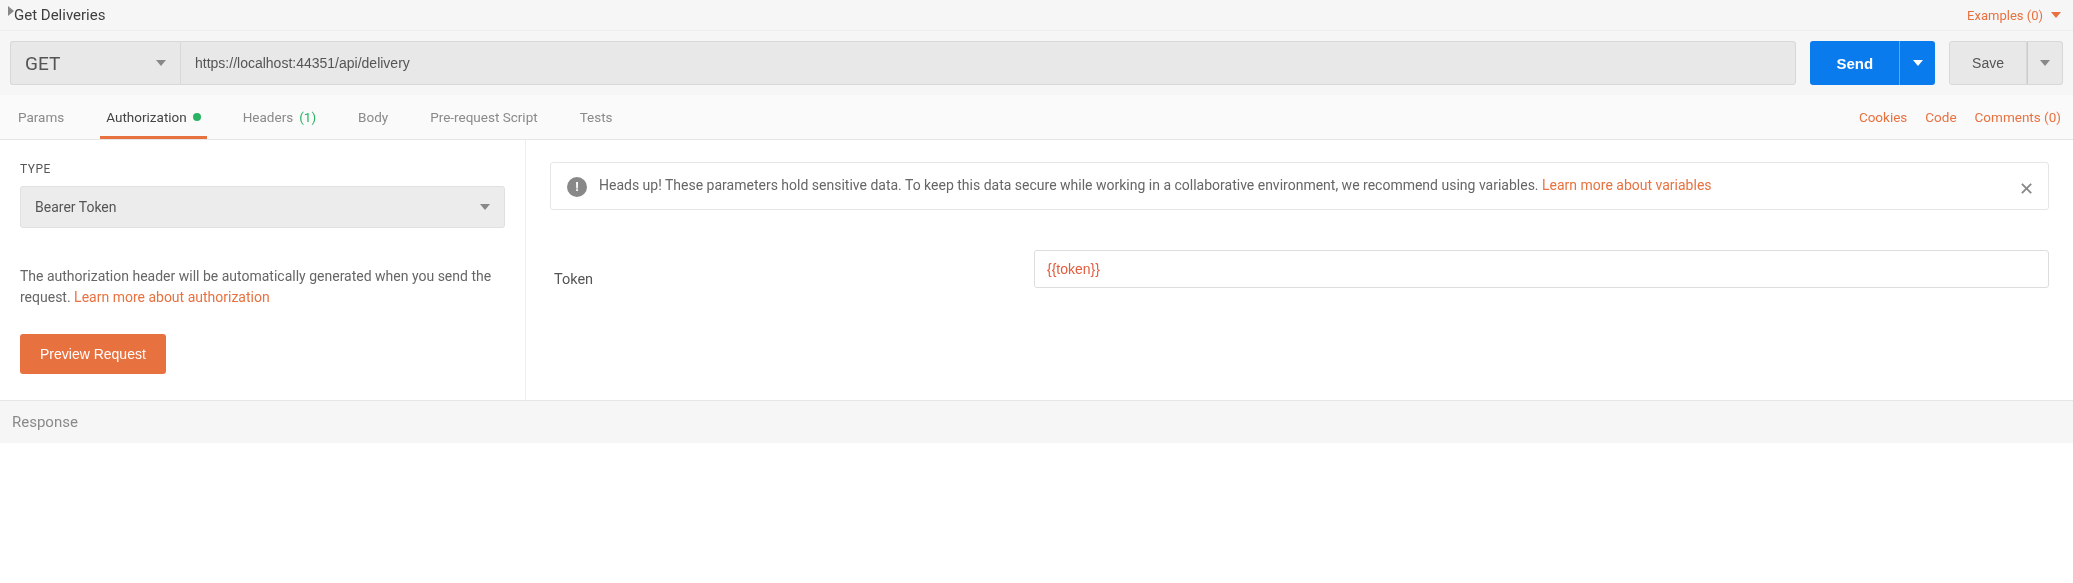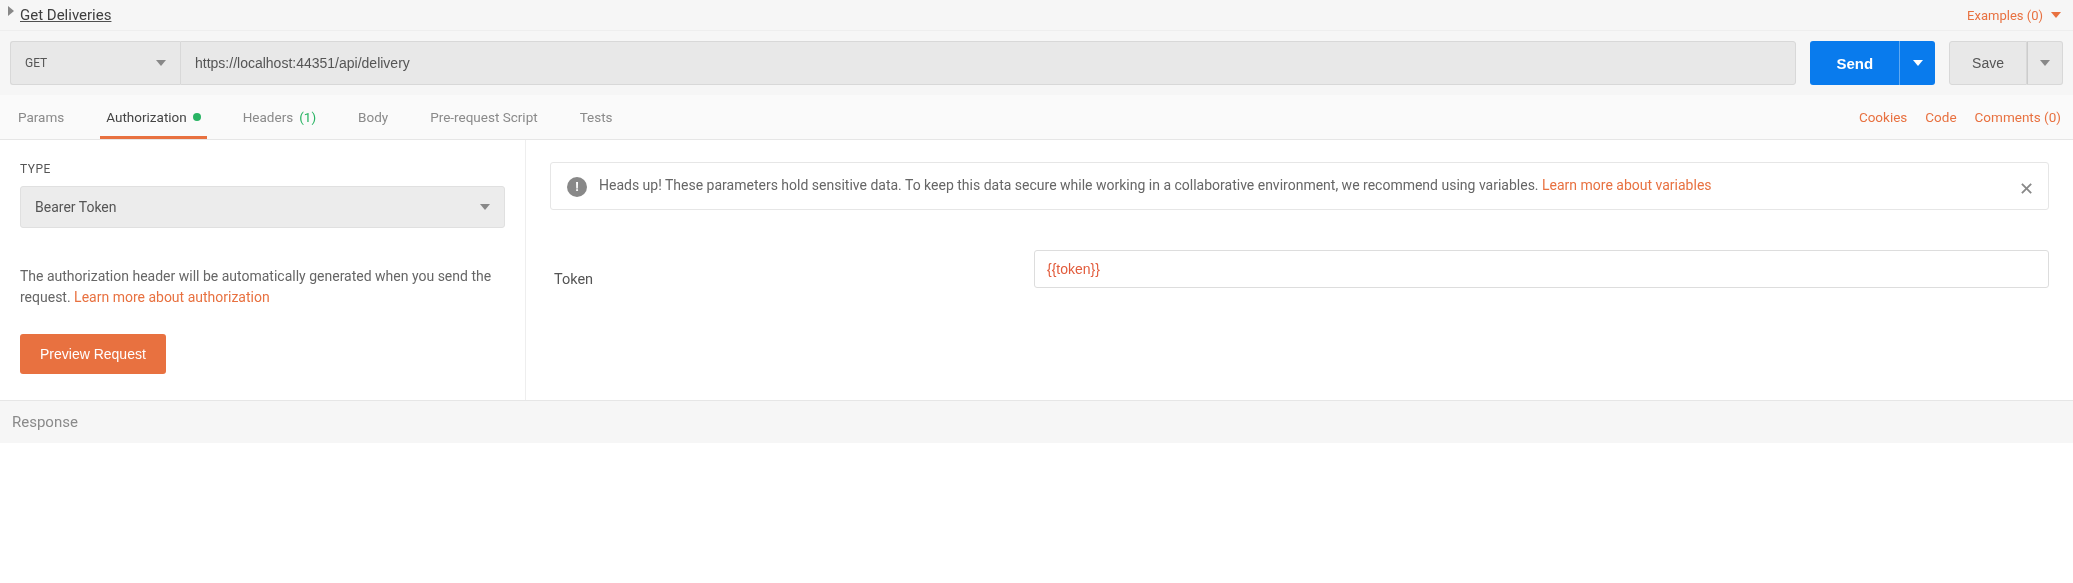--- a/index.html
+++ b/index.html
@@ -14,21 +14,21 @@
 
   
   .title-bar {
     display: flex;
     align-items: center;
     justify-content: space-between;
     padding: 6px 12px 6px 8px;
     background: #f6f6f6;
     border-bottom: 1px solid #eee;
   }
-  .title-left { display: flex; align-items: flex-start; gap: 6px; text-decoration: underline; }
+  .title-left { display: flex; align-items: flex-start; gap: 0; }
   .title-text { font-size: 15px; color: #3f3f3f; }
   .tri-right {
     width: 0; height: 0;
     border-top: 5px solid transparent;
     border-bottom: 5px solid transparent;
     border-left: 6px solid #888;
     display:inline-block;
   }
   .examples { color: #e87140; font-size: 13px; display:flex; align-items:center; gap:8px; cursor:pointer;}
   .tri-down-orange {
@@ -49,21 +49,21 @@
   .method-select {
     width: 170px;
     background: #e8e8e8;
     border: 1px solid #d8d8d8;
     border-right:none;
     border-radius: 3px 0 0 3px;
     display:flex;
     align-items:center;
     justify-content:space-between;
     padding: 0 14px;
-    font-size: 12px;
+    font-size: 19px;
     color: #555;
     cursor:pointer;
     height: 44px;
   }
   .tri-down-grey {
     width:0;height:0;
     border-left:5px solid transparent;
     border-right:5px solid transparent;
     border-top:6px solid #888;
   }

